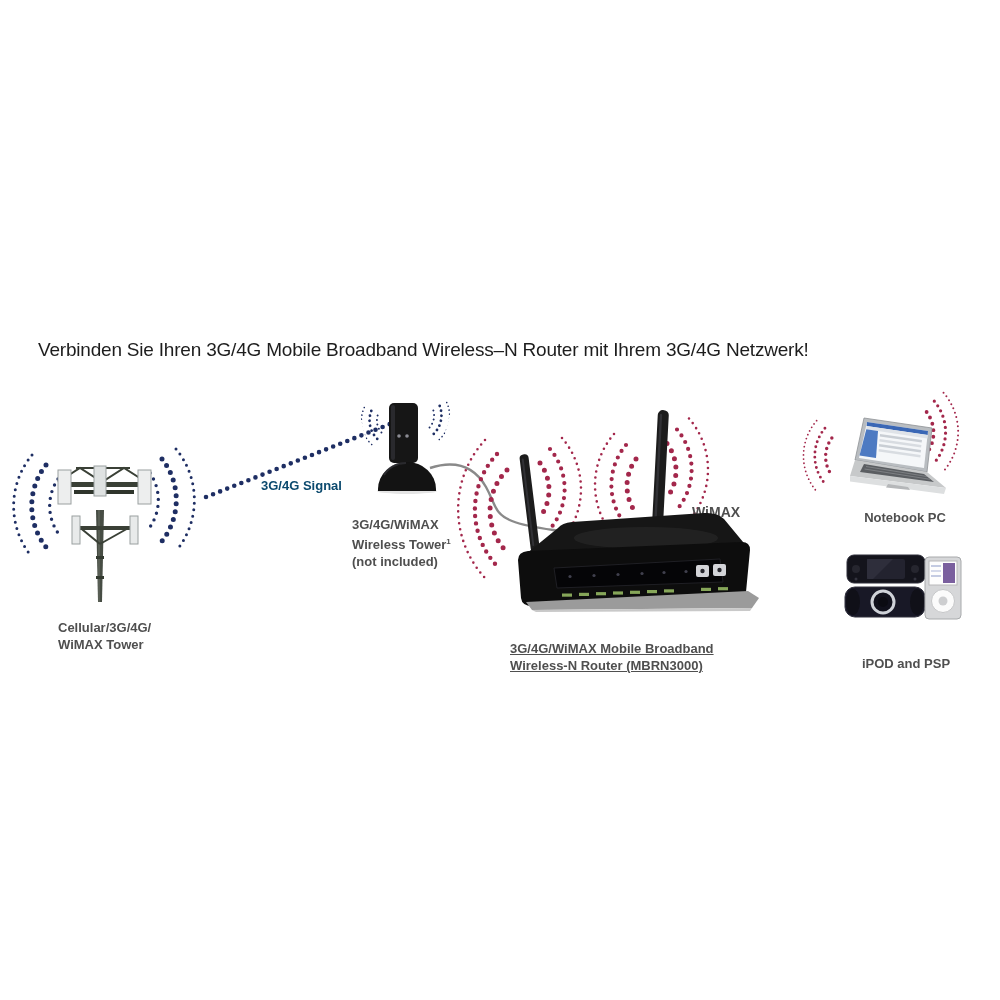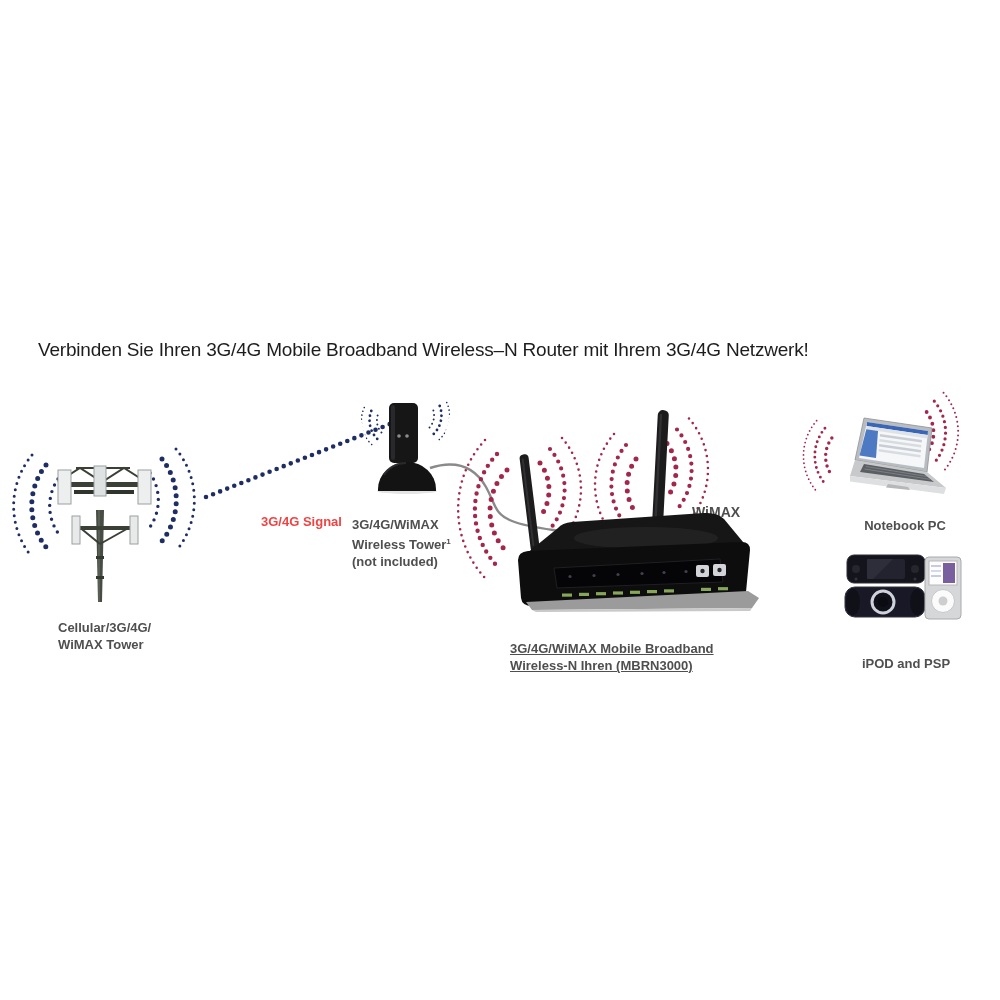--- a/index.html
+++ b/index.html
@@ -54,21 +54,21 @@
     <path d="M 50 84 L 28 66 M 50 84 L 82 66" stroke="#3a4036" stroke-width="2" fill="none"></path>
     <rect x="22" y="56" width="8" height="28" fill="#e8eaea" stroke="#9aa0a0" stroke-width="1"></rect>
     <rect x="80" y="56" width="8" height="28" fill="#e8eaea" stroke="#9aa0a0" stroke-width="1"></rect>
   </svg>
 
   <div class="abs lbl" style="left:58px;top:596px;margin-top:23px;">
     <div>Cellular/3G/4G/</div>
     <div>WiMAX Tower</div>
   </div>
 
-  <div class="abs lbl" style="left:261px;top:477px;color:#ef4444;margin-top:36px;">3G/4G Signal</div>
+  <div class="abs lbl" style="left:261px;top:477px;color:#0c4a6e;">3G/4G Signal</div>
 
   <svg class="abs" style="left:363px;top:404px;transform:rotate(-14deg);" width="20" height="44" viewBox="0 0 20 44">
     <path class="dot-blue" d="M 6 2 A 32 32 0 0 0 6 42" stroke-width="1.6" stroke-dasharray="0 4"></path>
     <path class="dot-blue" d="M 12 7 A 26 26 0 0 0 12 37" stroke-width="2.8" stroke-dasharray="0 5"></path>
     <path class="dot-blue" d="M 17 13 A 18 18 0 0 0 17 31" stroke-width="2" stroke-dasharray="0 4.5"></path>
   </svg>
   <svg class="abs" style="left:428px;top:399px;transform:rotate(14deg);" width="20" height="44" viewBox="0 0 20 44">
     <path class="dot-blue" d="M 14 2 A 32 32 0 0 1 14 42" stroke-width="1.6" stroke-dasharray="0 4"></path>
     <path class="dot-blue" d="M 8 7 A 26 26 0 0 1 8 37" stroke-width="2.8" stroke-dasharray="0 5"></path>
     <path class="dot-blue" d="M 3 13 A 18 18 0 0 1 3 31" stroke-width="2" stroke-dasharray="0 4.5"></path>
@@ -153,21 +153,21 @@
       <rect x="205" y="185.8" width="10" height="3.2"></rect>
       <rect x="222" y="185.1" width="10" height="3.2"></rect>
     </g>
 
     <polygon points="30,200 252,189 263,196 256,206 36,208" fill="#9b9b9b"></polygon>
     <polygon points="36,208 256,206 254,209 40,210" fill="#c9c9c9"></polygon>
   </svg>
 
   <div class="abs lbl" style="left:510px;top:640px;text-decoration:underline;">
     <div>3G/4G/WiMAX Mobile Broadband</div>
-    <div>Wireless-N Ihren (MBRN3000)</div>
+    <div>Wireless-N Router (MBRN3000)</div>
   </div>
 
   <svg class="abs" style="left:800px;top:410px;" width="36" height="92" viewBox="0 0 52 112">
     <path class="dot-red" d="M 24 5 A 78 78 0 0 0 24 107" stroke-width="2.6" stroke-dasharray="0 6"></path>
     <path class="dot-red" d="M 36 16 A 62 62 0 0 0 36 96" stroke-width="4.2" stroke-dasharray="0 7.5"></path>
     <path class="dot-red" d="M 46 30 A 45 45 0 0 0 46 84" stroke-width="5" stroke-dasharray="0 8.5"></path>
   </svg>
   <svg class="abs" style="left:922px;top:384px;" width="40" height="96" viewBox="0 0 52 112">
     <path class="dot-red" d="M 28 5 A 78 78 0 0 1 28 107" stroke-width="2.6" stroke-dasharray="0 6"></path>
     <path class="dot-red" d="M 16 16 A 62 62 0 0 1 16 96" stroke-width="4.2" stroke-dasharray="0 7.5"></path>
@@ -185,21 +185,21 @@
     <polygon points="29.2,30 71,36 70.7,38.5 29,32.5" fill="#c9ced4"></polygon>
     <polygon points="28.8,35 70.6,41 70.3,43.5 28.6,37.5" fill="#d8dce1"></polygon>
     <polygon points="5,46 77,58 96,74 0,62" fill="#c7c9ca"></polygon>
     <polygon points="14,50 74,60 84,68 10,58" fill="#5b5e62"></polygon>
     <line x1="16" y1="52.5" x2="77" y2="62.5" stroke="#85888c" stroke-width="0.8"></line>
     <line x1="14.5" y1="55" x2="80" y2="65.3" stroke="#85888c" stroke-width="0.8"></line>
     <polygon points="0,62 96,74 94,80 0,67.5" fill="#dddfe0"></polygon>
     <polygon points="38,70 58,73 60,76 36,73.5" fill="#b5b7b9"></polygon>
   </svg>
 
-  <div class="abs lbl center" style="left:845px;top:509px;width:120px;margin-top:8px;">Notebook PC</div>
+  <div class="abs lbl center" style="left:845px;top:509px;width:120px;">Notebook PC</div>
 
   <svg class="abs" style="left:843px;top:553px;" width="85" height="68" viewBox="0 0 85 68">
     <rect x="4" y="2" width="78" height="28" rx="7" fill="#14141c" stroke="#2c2c38" stroke-width="1"></rect>
     <rect x="24" y="6" width="38" height="20" rx="2" fill="#23232f"></rect>
     <polygon points="24,6 50,6 30,26 24,26" fill="#31313f" opacity="0.8"></polygon>
     <circle cx="13" cy="16" r="4" fill="#26262f"></circle>
     <circle cx="72" cy="16" r="4" fill="#26262f"></circle>
     <circle cx="13" cy="26" r="1.5" fill="#33333e"></circle>
     <circle cx="72" cy="26" r="1.5" fill="#33333e"></circle>
     <rect x="2" y="34" width="80" height="30" rx="10" fill="#181826" stroke="#30303c" stroke-width="1"></rect>

